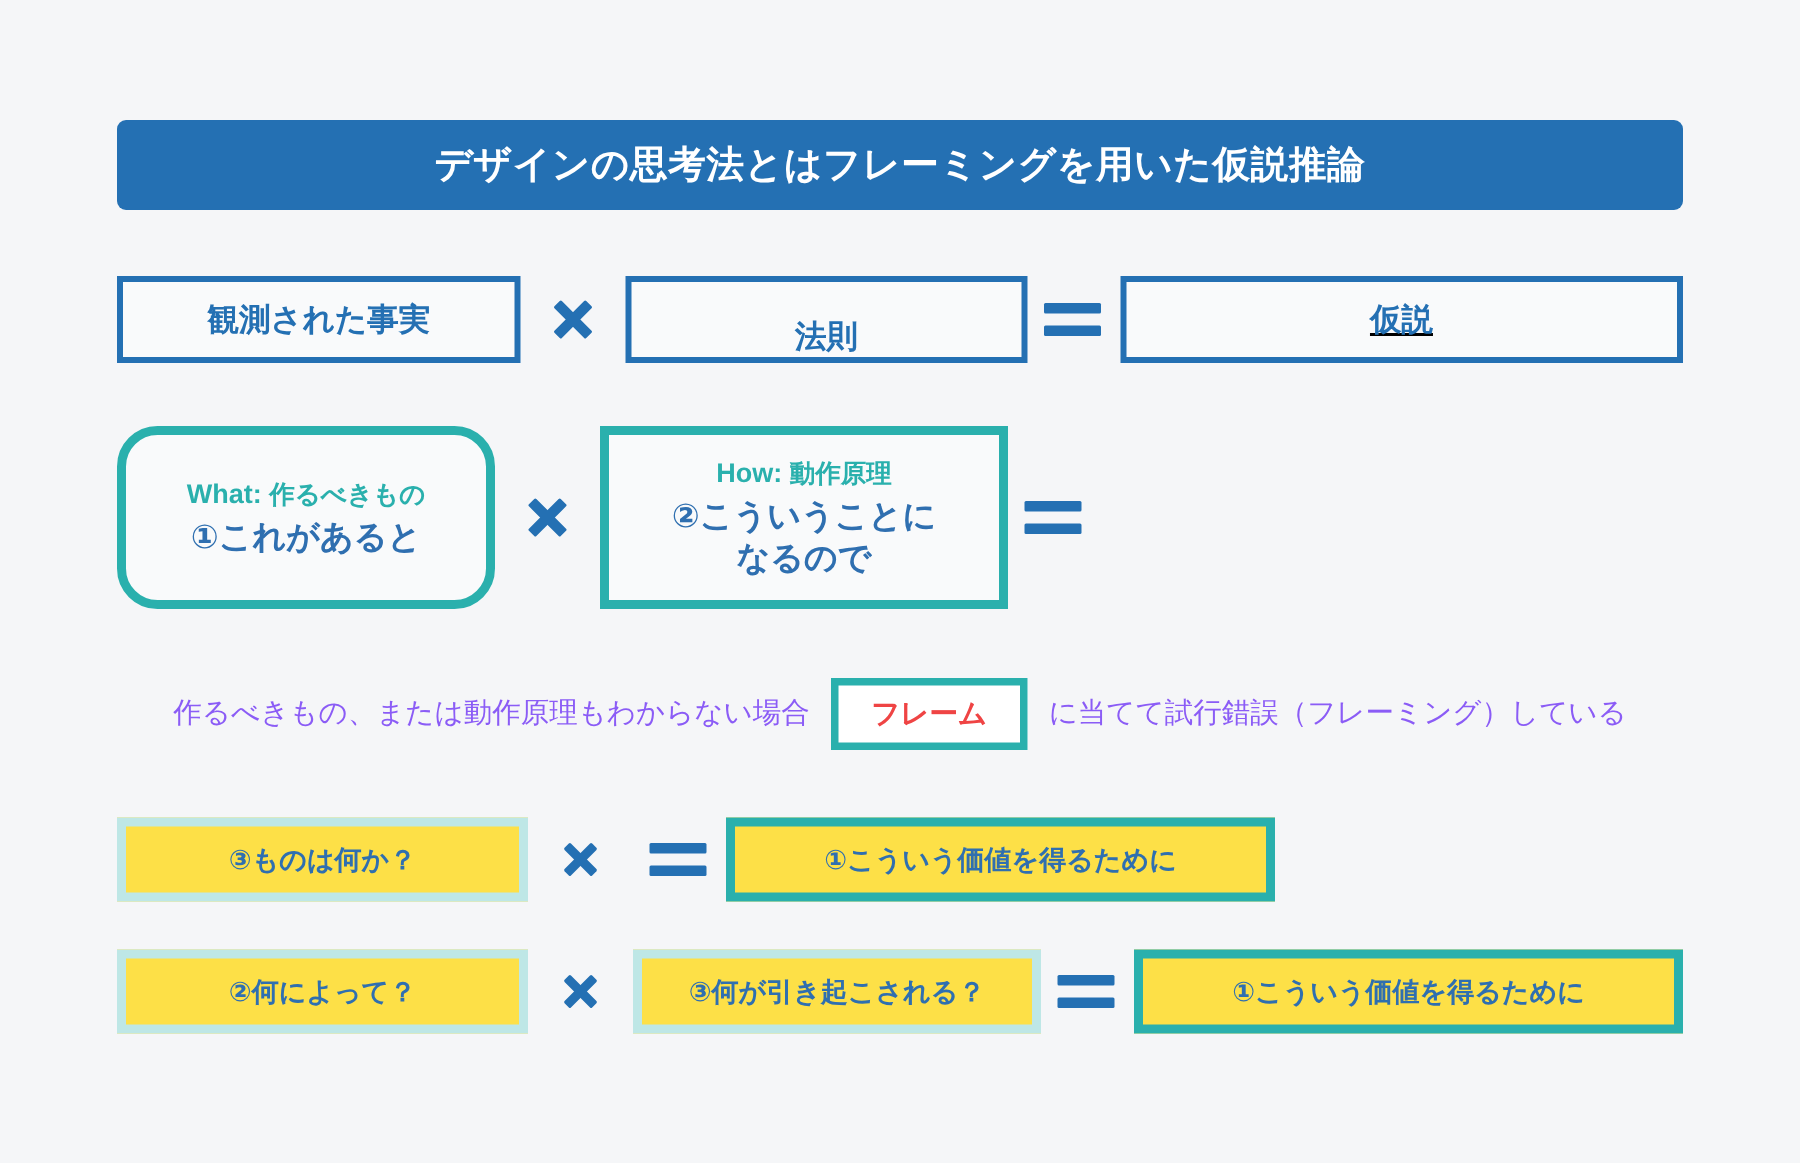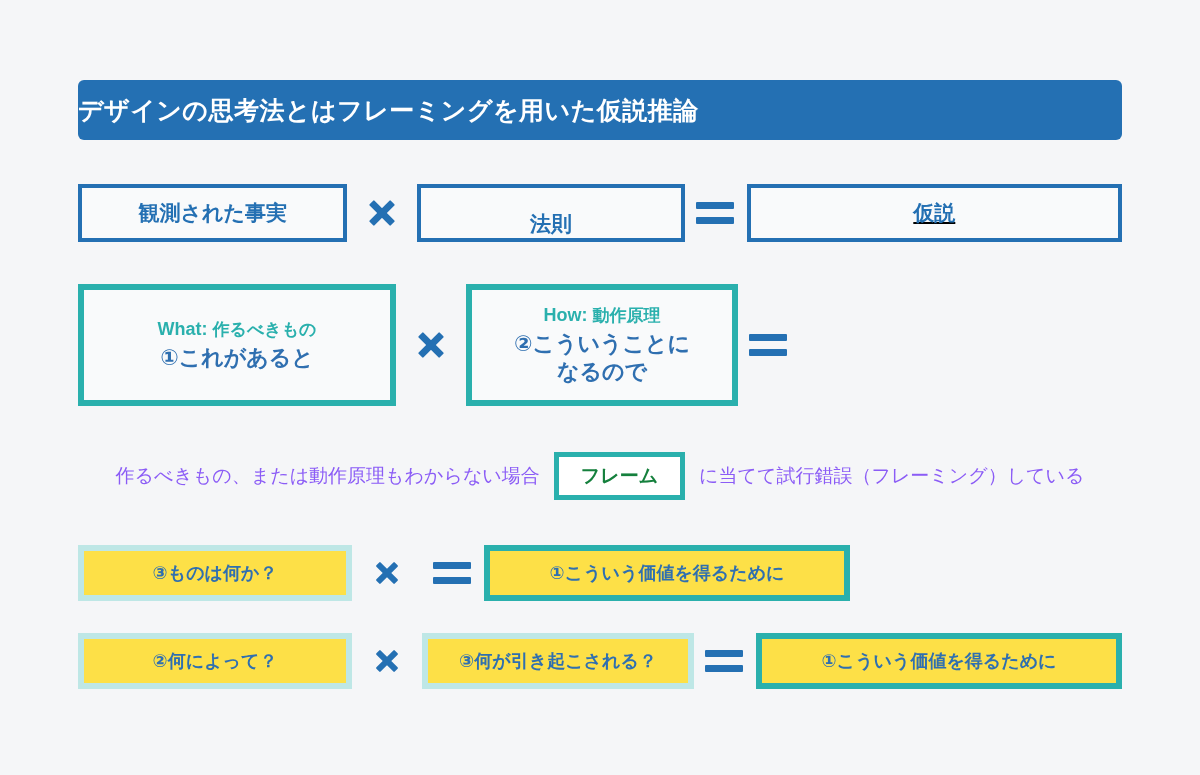--- a/index.html
+++ b/index.html
@@ -24,20 +24,21 @@
   .title-banner {
     position: absolute;
     left: 78px;
     top: 80px;
     width: 1044px;
     height: 60px;
     background: #2470b3;
     border-radius: 6px;
     display: flex;
     align-items: center;
+    justify-content: center;
     box-sizing: border-box;
   }
   .title-banner .title-text {
     color: #ffffff;
     font-size: 25px;
     font-weight: bold;
     letter-spacing: 0.5px;
     line-height: 1.2;
   }
 
@@ -141,21 +142,21 @@
     line-height: 1.35;
     margin-bottom: 2px;
   }
   #row2 .cell .cell-kicker .kicker-jp { font-size: 17px; }
   #row2 .cell .cell-main {
     color: #2f6fb0;
     font-size: 22px;
     font-weight: bold;
     line-height: 1.28;
   }
-  #row2 .c1 { width: 318px; }
+  #row2 .c1 { width: 252px; border-radius: 27px; }
   #row2 .c2 { width: 272px; }
   #row2 .c3 { width: 366px; }
   #row2 .gap-a { width: 70px; }
   #row2 .gap-b { width: 62px; }
 
   
   .note-line {
     position: absolute;
     left: 78px;
     top: 450px;
@@ -175,21 +176,21 @@
     box-sizing: border-box;
     border: 5px solid #2ab0ad;
     background: #ffffff;
     margin: 0 14px;
     padding: 6px 22px;
     display: inline-flex;
     align-items: center;
     justify-content: center;
   }
   .frame-chip .chip-text {
-    color: #15803d;
+    color: #ef4444;
     font-size: 19px;
     font-weight: bold;
     white-space: nowrap;
   }
 
   
   .small-row { height: 56px; }
   #row3 { top: 545px; }
   #row4 { top: 633px; }
   .small-row .cell {

